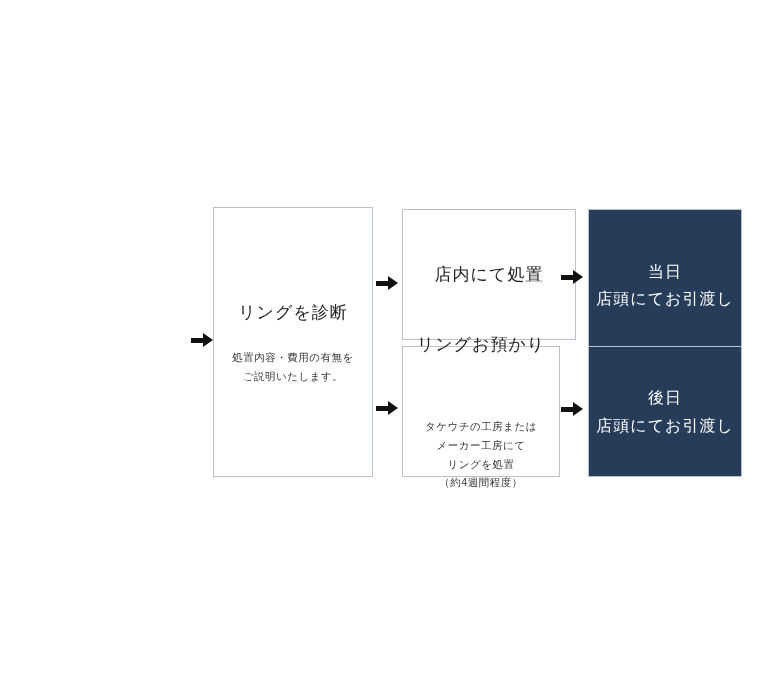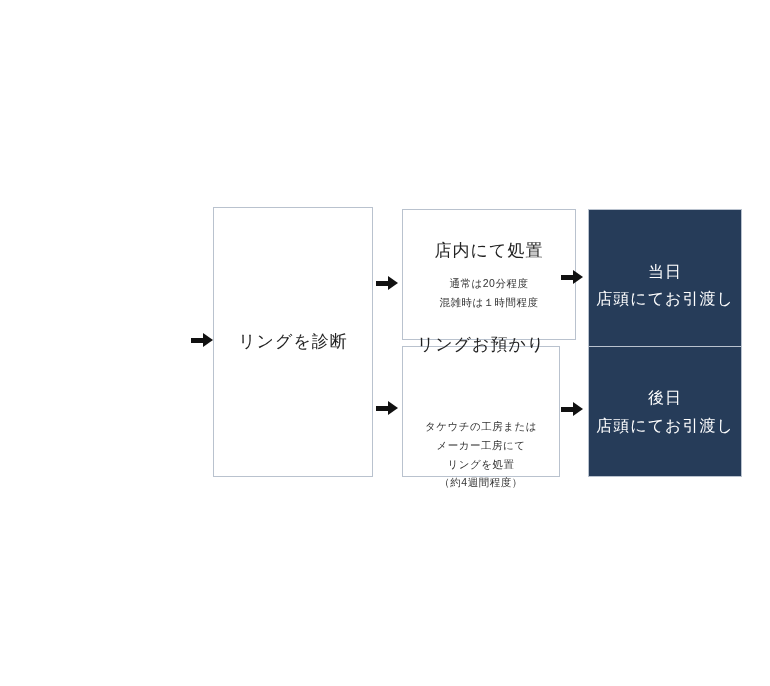--- a/index.html
+++ b/index.html
@@ -107,36 +107,36 @@
 <div class="canvas">
 
 
   <div class="flow-arrow" id="arrow-1">
     <div class="tail"></div>
     <div class="head"></div>
   </div>
 
   <div class="node light" id="node-diagnosis">
     <div class="node-title">リングを診断</div>
+    <div class="node-desc">処置内容・費用の有無を
+ご説明いたします。</div>
   </div>
 
   <div class="flow-arrow" id="arrow-2">
     <div class="tail"></div>
     <div class="head"></div>
   </div>
 
   <div class="flow-arrow" id="arrow-3">
     <div class="tail"></div>
     <div class="head"></div>
   </div>
 
   <div class="node light" id="node-in-store">
     <div class="node-title">店内にて処置</div>
-    <div class="node-desc">通常は20分程度
-混雑時は１時間程度</div>
   </div>
 
   <div class="node light" id="node-deposit">
     <div class="node-title">リングお預かり</div>
     <div class="node-desc">タケウチの工房または
 メーカー工房にて
 リングを処置
 （約4週間程度）</div>
   </div>
 

